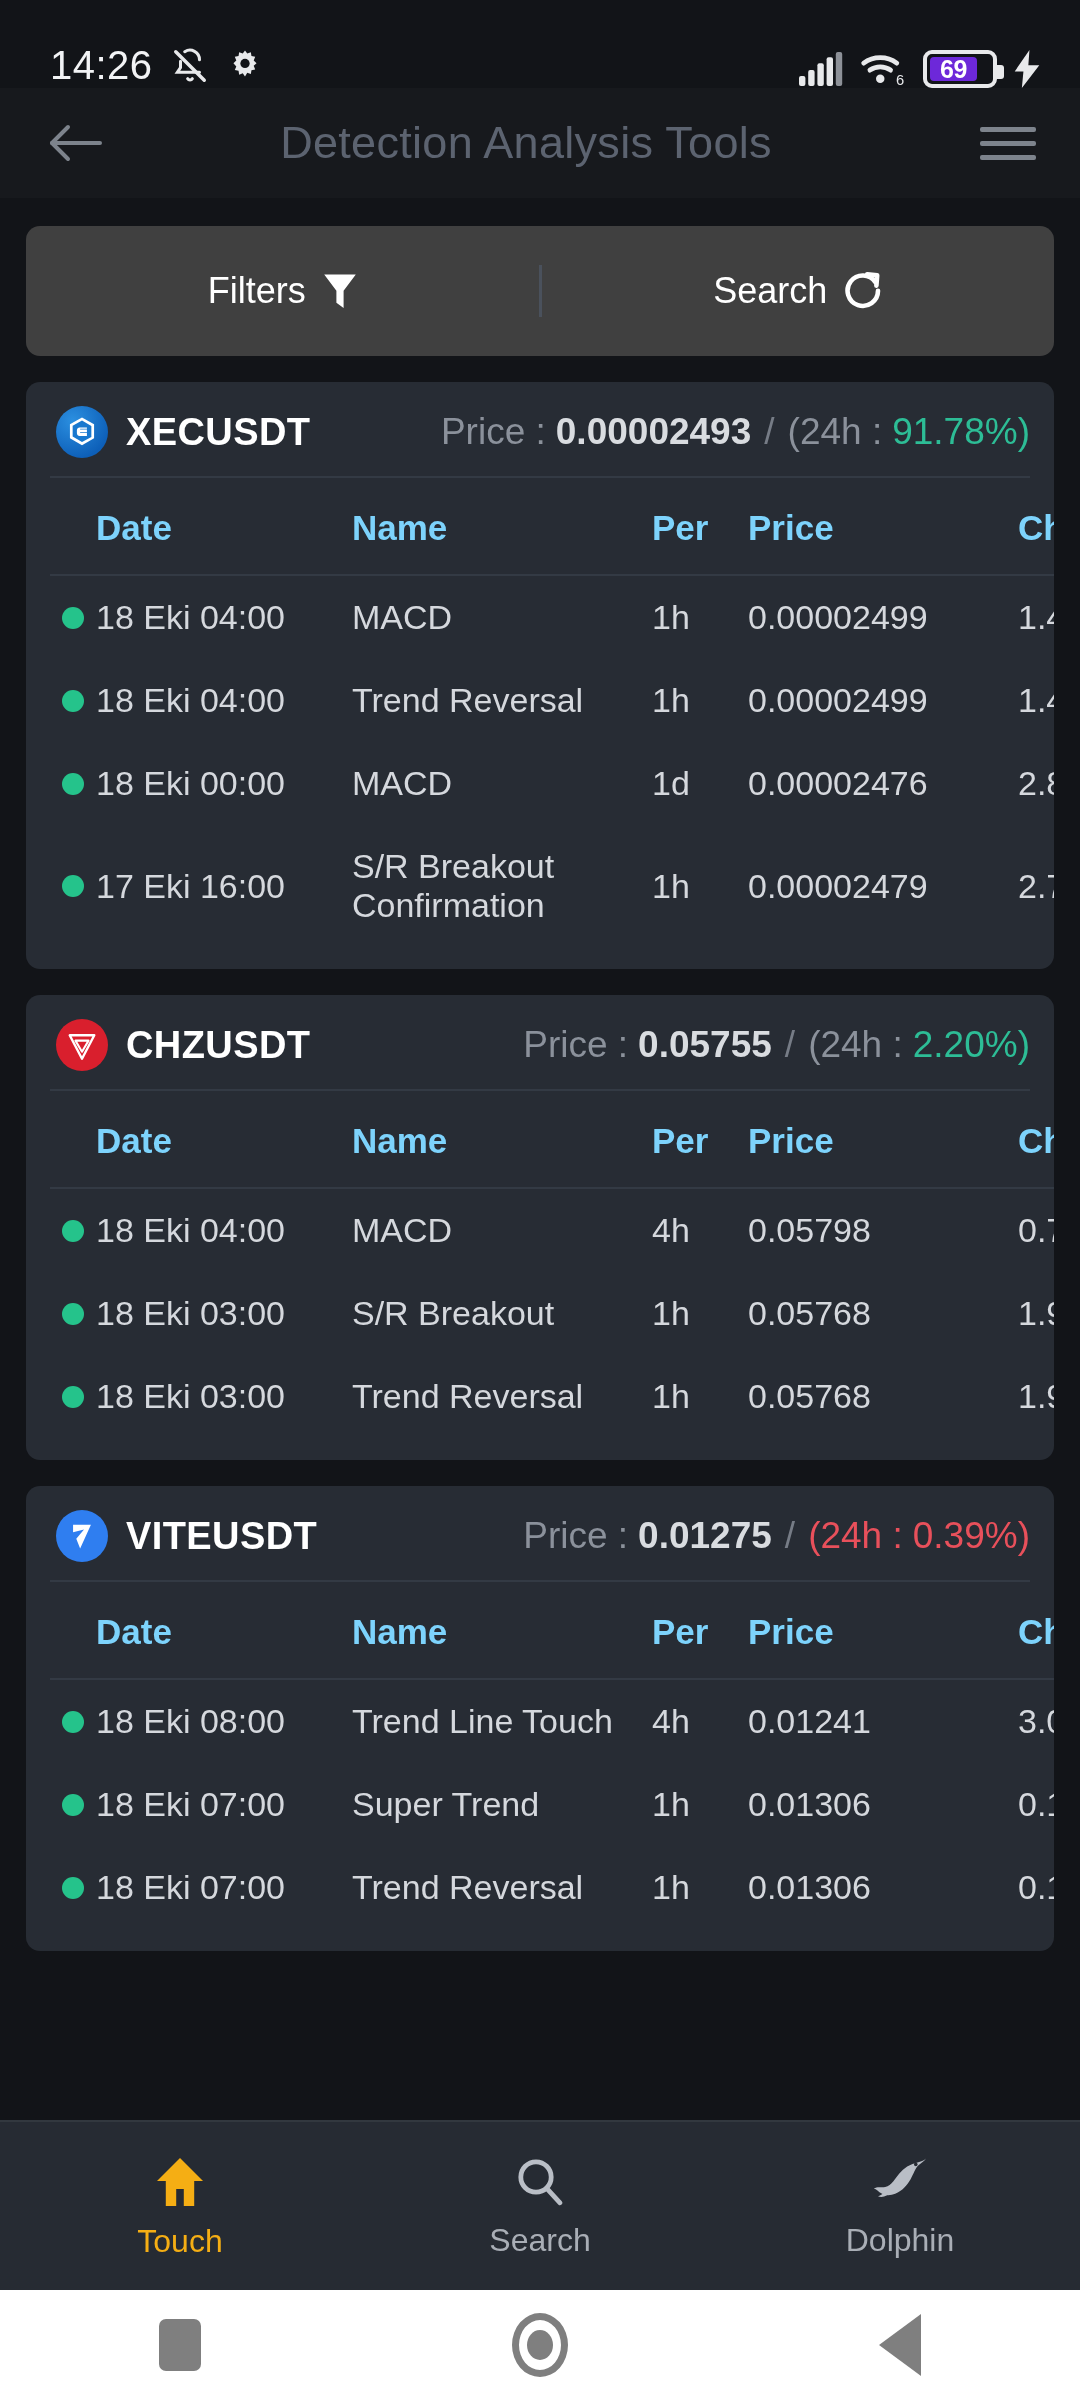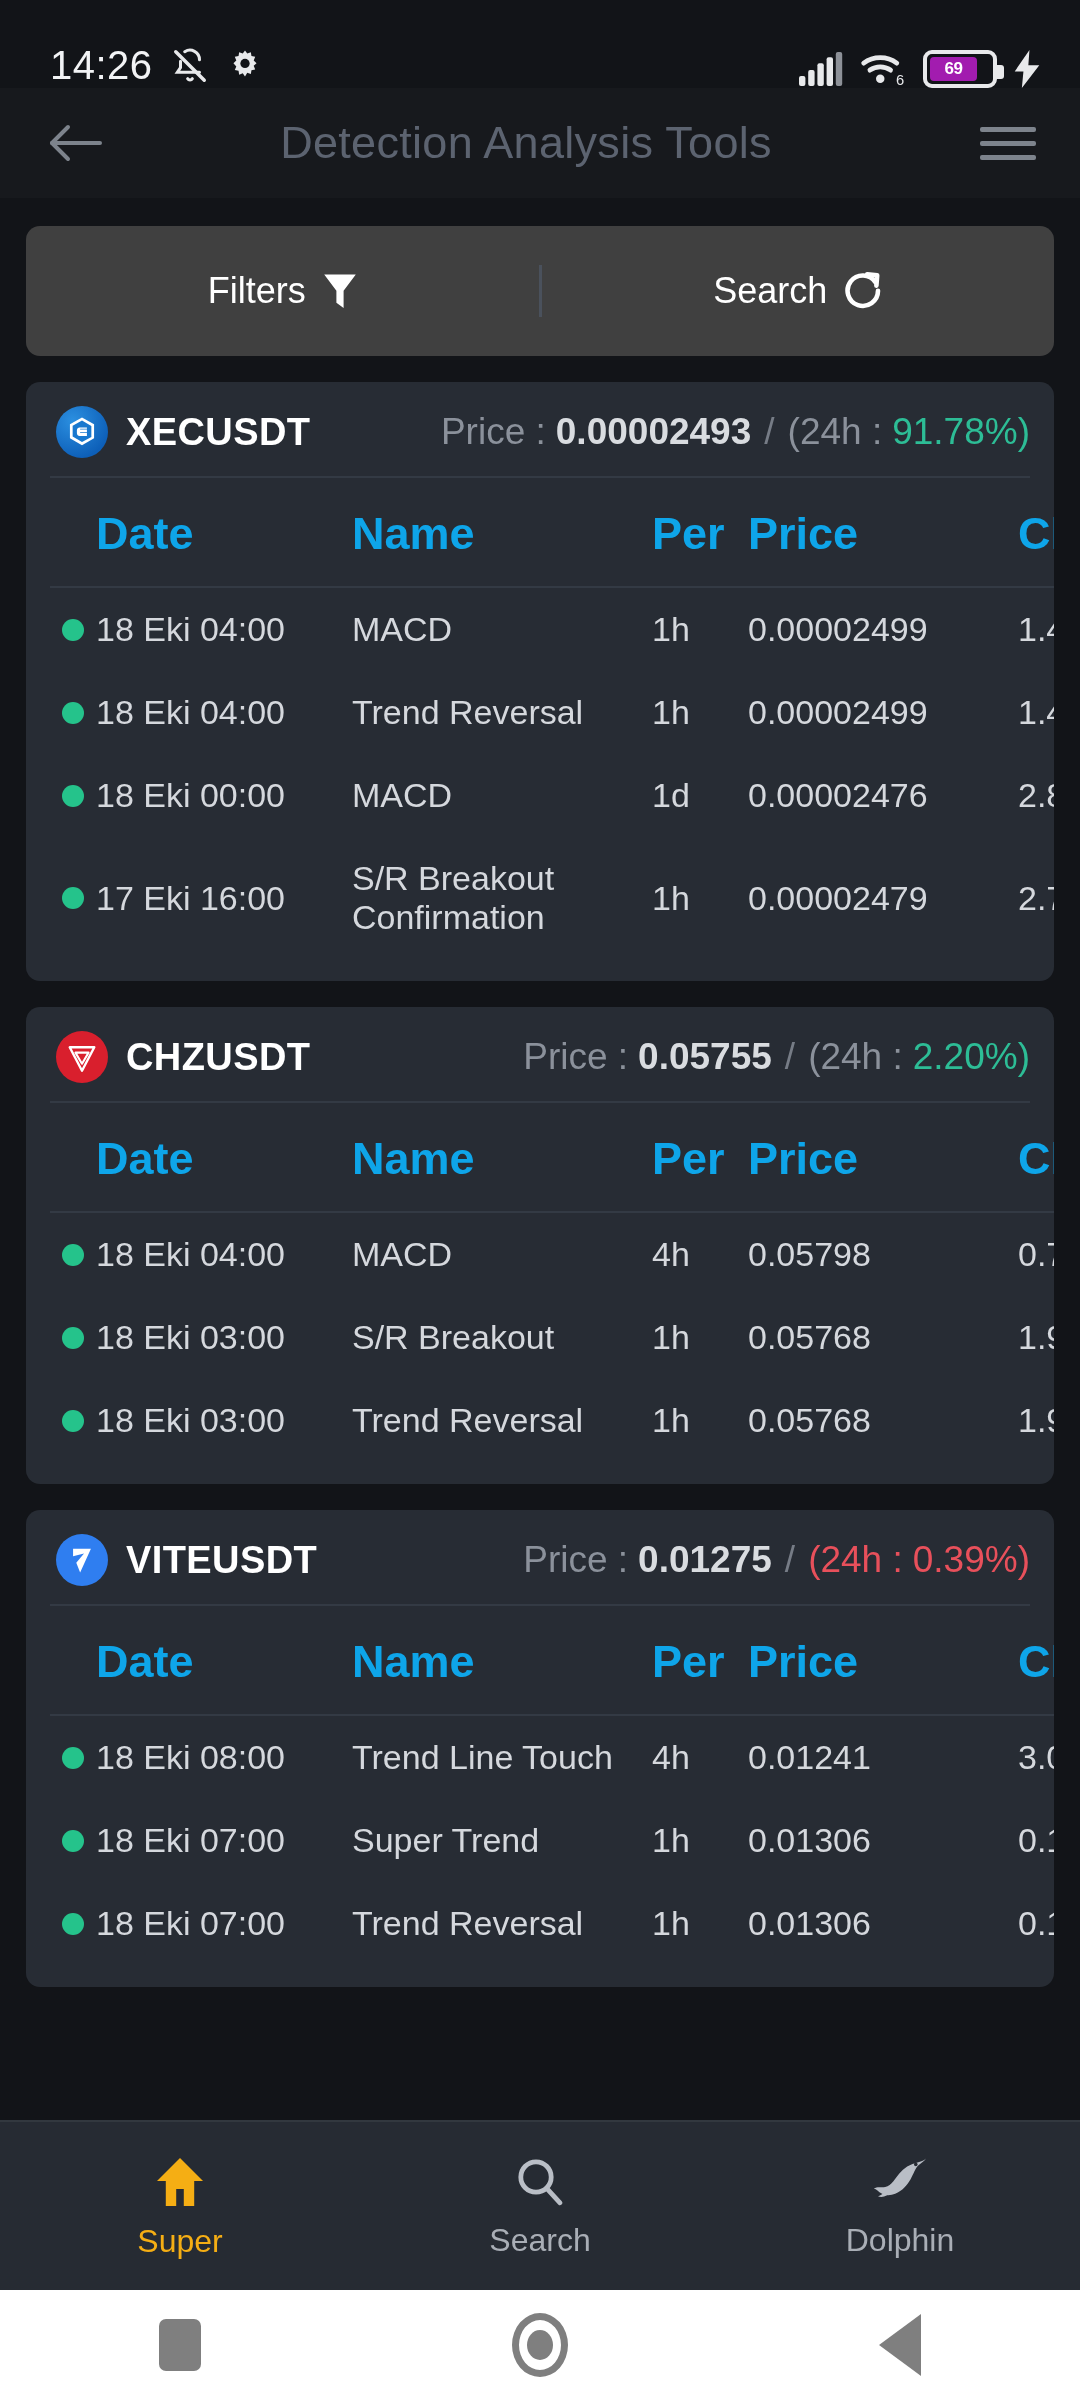--- a/index.html
+++ b/index.html
@@ -26,23 +26,23 @@
 
   .battery {
     position:relative; width:74px; height:38px; border:4px solid #e8e9eb;
     border-radius:9px; display:flex; align-items:center; padding:3px;
   }
   .battery::after{
     content:""; position:absolute; right:-11px; top:11px; width:7px; height:14px;
     background:#e8e9eb; border-radius:0 3px 3px 0;
   }
   .battery-fill{
-    background:#a21caf; height:100%; width:78%; border-radius:4px;
+    background:#6d28d9; height:100%; width:78%; border-radius:4px;
     display:flex; align-items:center; justify-content:center;
-    font-size:17px; color:#ffffff; font-weight:bold; letter-spacing:-0.5px;
+    font-size:25px; color:#ffffff; font-weight:bold; letter-spacing:-0.5px;
   }
 
   
   .appbar {
     flex:0 0 110px; display:flex; align-items:center; background:#17191d;
     padding:0 44px 0 48px; gap:43px;
   }
   .appbar-title {
     flex:1; text-align:center; font-size:45px; color:#5c6370;
     letter-spacing:0.3px; margin-right:30px;
@@ -89,21 +89,21 @@
   .price-val { color:#d9dce0; font-weight:bold; margin-left:10px; }
   .price-slash { color:#767c86; margin:0 13px; }
   .chg-up { color:#2dbd96; }
   .chg-down { color:#e8505b; }
   .muted { color:#8b919b; }
 
   
   .tbl-wrap { padding:0 24px; overflow:hidden; }
   .tbl { width:1100px; border-collapse:collapse; table-layout:fixed; }
   .tbl th {
-    font-size:45px; color:#0ea5e9; font-weight:bold; text-align:left;
+    font-size:35px; color:#7dd3fc; font-weight:bold; text-align:left;
     padding:30px 0 26px 0; border-bottom:2px solid #333a44; white-space:nowrap;
   }
   .tbl td {
     font-size:34px; color:#d5d8dd; padding:22px 0; vertical-align:middle;
     white-space:normal;
   }
   .col-date  { width:302px; }
   .col-name  { width:300px; }
   .col-per   { width:96px; }
   .col-price { width:270px; }
@@ -411,21 +411,21 @@
   </div>
 
   <div class="bottomnav">
 
     <div class="nav-item active">
       <span>
         <svg class="icon-svg" width="54" height="54" viewBox="0 0 27 27" fill="#f5ae14">
           <path d="M13.5 1.5L25 13h-4.4v12.5h-5.2V17h-3.8v8.5H6.4V13H2z"></path>
         </svg>
       </span>
-      <span class="nav-label">Super</span>
+      <span class="nav-label">Touch</span>
     </div>
 
 
     <div class="nav-item">
       <span>
         <svg class="icon-svg" width="52" height="52" viewBox="0 0 26 26" fill="none" stroke="#b9bec6" stroke-width="2.4" stroke-linecap="round">
           <circle cx="11" cy="10.5" r="7.6"></circle>
           <line x1="16.6" y1="16.4" x2="23" y2="23.4"></line>
         </svg>
       </span>

